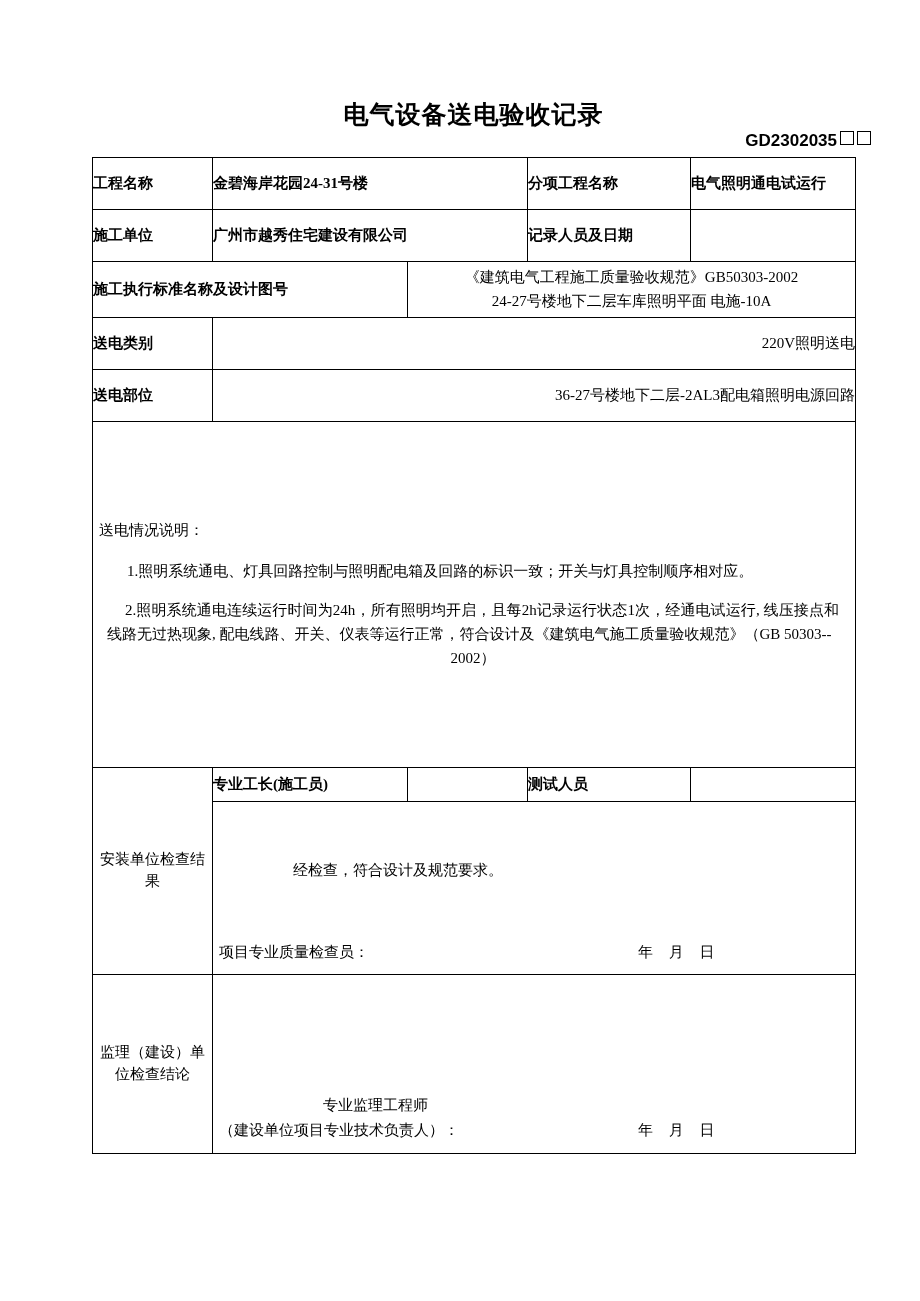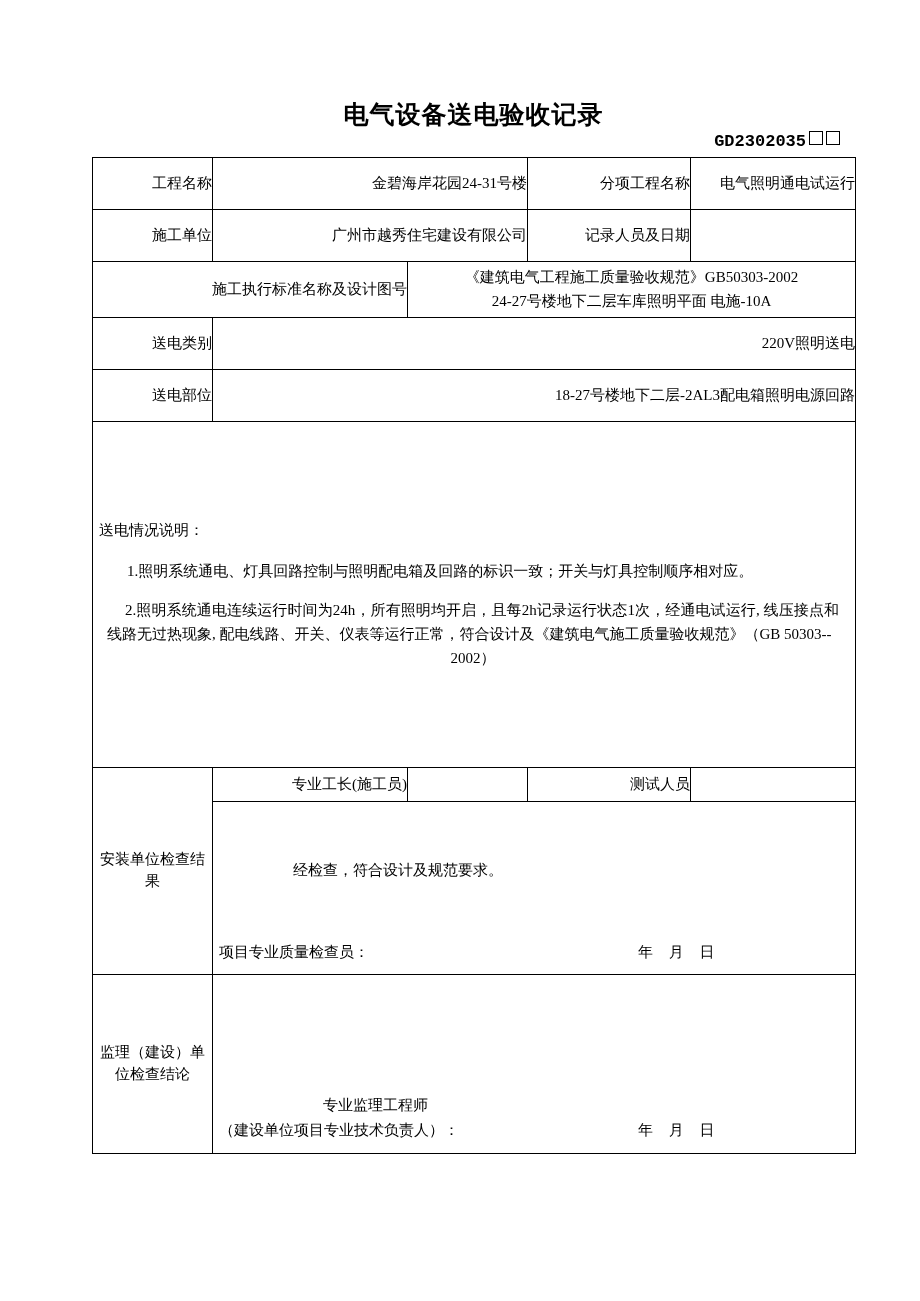--- a/index.html
+++ b/index.html
@@ -31,27 +31,27 @@
     top: 98px;
     width: 763px;
     text-align: center;
     font-size: 25px;
     font-weight: bold;
     letter-spacing: 1px;
     font-family: "Liberation Serif", "DejaVu Serif", serif;
   }
   .doccode {
     position: absolute;
-    left: 77px;
+    left: 108px;
     top: 131px;
     width: 763px;
     text-align: right;
     font-size: 17px;
     font-weight: bold;
-    font-family: Liberation Mono, monospace;
+    font-family: Liberation Sans, sans-serif;
     letter-spacing: 0px;
   }
   .doccode .box {
     display: inline-block;
     width: 12px;
     height: 12px;
     border: 1.5px solid #000;
     margin-left: 3px;
     vertical-align: 1px;
   }
@@ -65,21 +65,21 @@
     border-collapse: collapse;
     table-layout: fixed;
   }
   .tbl td {
     border: 1px solid #000000;
     font-size: 15px;
     padding: 0;
     vertical-align: middle;
     line-height: 1.45;
   }
-  .tbl td.ctr { text-align: right; }
+  .tbl td.ctr { text-align: left; font-weight: bold; }
   .tbl td.lft { text-align: right; padding-left: 6px; }
 
   
   .r1 { height: 52px; }
   .r2 { height: 52px; }
   .r3 { height: 56px; }
   .r4 { height: 52px; }
   .r5 { height: 52px; }
 
   .std-lines {
@@ -228,21 +228,21 @@
       </td>
     </tr>
 
     <tr class="r4">
       <td class="ctr">送电类别</td>
       <td class="lft" colspan="6">220V照明送电</td>
     </tr>
 
     <tr class="r5">
       <td class="ctr">送电部位</td>
-      <td class="lft" colspan="6">18-27号楼地下二层-2AL3配电箱照明电源回路</td>
+      <td class="lft" colspan="6">36-27号楼地下二层-2AL3配电箱照明电源回路</td>
     </tr>
 
     <tr>
       <td class="notes" colspan="7">
         <div class="notes-inner">
           <p class="notes-head">送电情况说明：</p>
           <p class="note1">1.照明系统通电、灯具回路控制与照明配电箱及回路的标识一致；开关与灯具控制顺序相对应。</p>
           <p class="note2"><span>2.照明系统通电连续运行时间为24h，所有照明均开启，且每2h记录运行状态1次，经通电试运行, 线压接点和线路无过热现象, 配电线路、开关、仪表等运行正常，符合设计及《建筑电气施工质量验收规范》（GB 50303--</span><span class="lastline">2002）</span></p>
         </div>
       </td>

